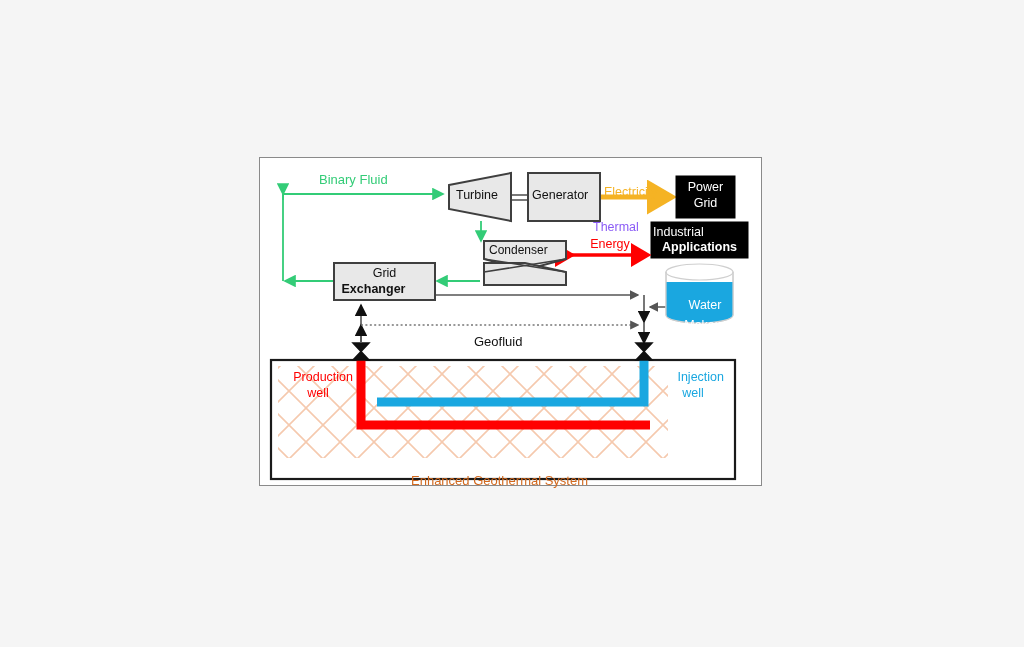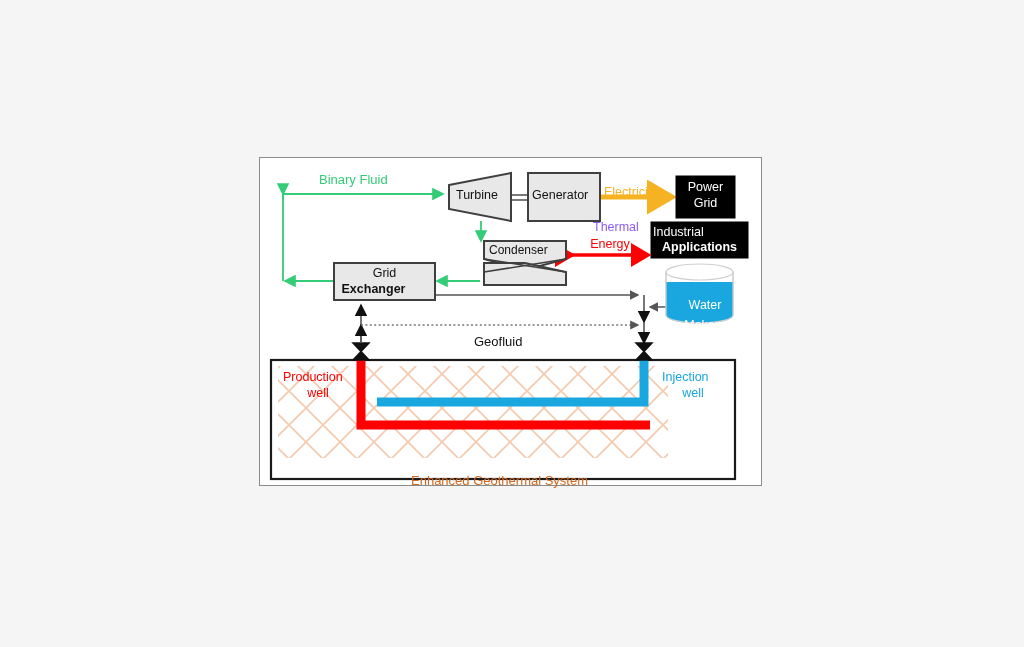--- a/index.html
+++ b/index.html
@@ -151,21 +151,21 @@
   <div class="lbl" style="left:489px;top:244px;color:#111;font-size:12px;">Condenser</div>
 
   <div class="lbl" style="left:334px;top:267px;color:#111;font-size:12.5px;text-align:center;width:101px;">Grid</div>
   <div class="lbl" style="left:334px;top:283px;color:#111;font-size:12.5px;text-align:center;width:79px;font-weight:bold;">Exchanger</div>
 
   <div class="lbl" style="left:666px;top:282px;color:#ffffff;font-size:12.5px;text-align:center;width:81px;margin-top:37px;">Makeup</div>
   <div class="lbl" style="left:666px;top:299px;color:#ffffff;font-size:12.5px;text-align:center;width:78px;">Water</div>
 
   <div class="lbl" style="left:474px;top:335px;color:#111;font-size:13px;">Geofluid</div>
 
-  <div class="lbl" style="left:283px;top:371px;color:#FF0000;font-size:12.5px;text-align:left;width:70px;">Production</div>
+  <div class="lbl" style="left:283px;top:371px;color:#FF0000;font-size:12.5px;text-align:right;width:70px;">Production</div>
   <div class="lbl" style="left:283px;top:387px;color:#FF0000;font-size:12.5px;text-align:center;width:70px;">well</div>
 
-  <div class="lbl" style="left:662px;top:371px;color:#1AA7E0;font-size:12.5px;text-align:left;width:62px;">Injection</div>
+  <div class="lbl" style="left:662px;top:371px;color:#1AA7E0;font-size:12.5px;text-align:right;width:62px;">Injection</div>
   <div class="lbl" style="left:662px;top:387px;color:#1AA7E0;font-size:12.5px;text-align:center;width:62px;">well</div>
 
   <div class="lbl" style="left:411px;top:454px;color:#D2691E;font-size:13px;margin-top:20px;">Enhanced Geothermal System</div>
 
 </div>
 
 </body></html>

